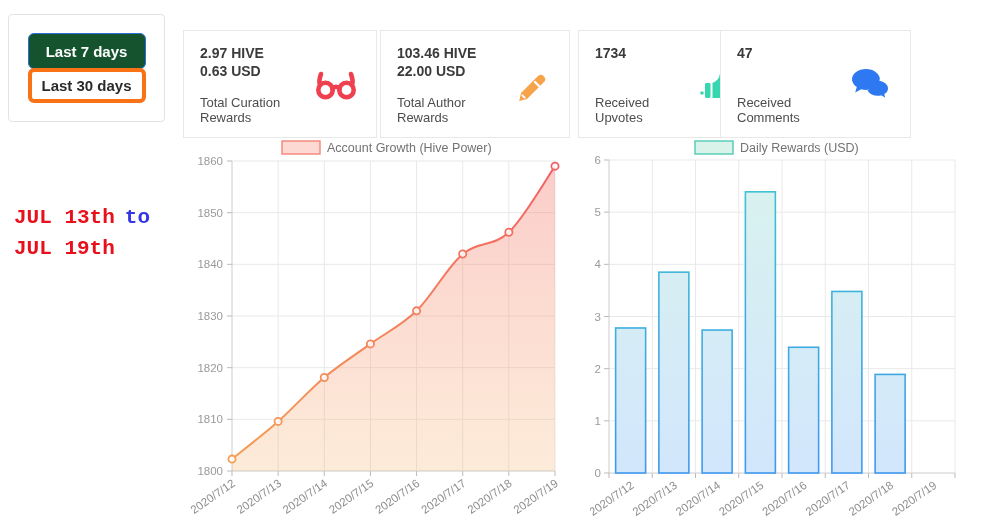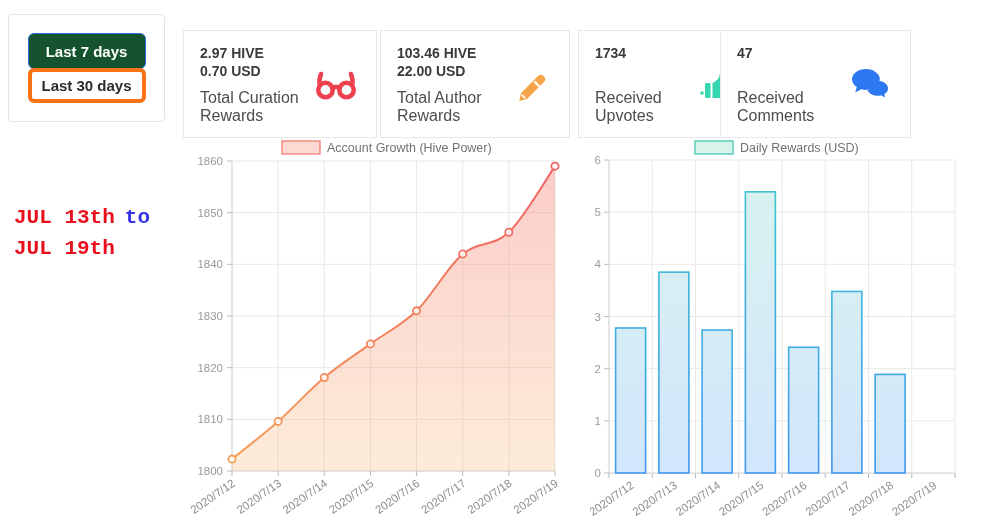--- a/index.html
+++ b/index.html
@@ -25,21 +25,21 @@
 
   
   .card {
     top:30px; height:108px; background:#fff; border:1px solid #e8e8e8;
     border-radius:0; padding:13px 16px 12px 16px;
     display:flex; flex-direction:row; align-items:stretch;
   }
   .card-text { display:flex; flex-direction:column; flex:1 1 auto; }
   .card-num { font-weight:bold; font-size:14px; line-height:18px; color:#3b3b3b; white-space:pre; }
   .card-num2 { min-height:18px; }
-  .card-label { margin-top:auto; font-size:16px; color:#4d4d4d; }
+  .card-label { margin-top:auto; font-size:13px; color:#4d4d4d; }
   .card-icon { flex:0 0 auto; display:flex; align-items:center; padding-right:2px; }
   .icon-glasses { color:#ee404e; }
   .icon-pencil  { color:#f6a44b; }
   .icon-thumb   { color:#35d6b0; }
   .icon-chat    { color:#2e79f1; }
 
   
   .annotation {
     left:14px; top:202px; width:175px;
     font-family:"Liberation Mono", monospace; font-weight:bold;
@@ -55,21 +55,21 @@
 <body>
 
 <div class="abs range-panel">
   <button class="btn btn-primary">Last 7 days</button>
   <button class="btn btn-light">Last 30 days</button>
 </div>
 
 <div class="abs card" style="left:183px; width:194px;">
   <div class="card-text">
     <div class="card-num">2.97 HIVE</div>
-    <div class="card-num card-num2">0.70 USD</div>
+    <div class="card-num card-num2">0.63 USD</div>
     <div class="card-label">Total Curation Rewards</div>
   </div>
   <div class="card-icon icon-glasses">
     <svg width="44" height="32" viewBox="0 0 44 32" fill="none" stroke="currentColor" stroke-width="4.6" stroke-linecap="round">
       <circle cx="11.5" cy="21" r="7.2"></circle>
       <circle cx="32.5" cy="21" r="7.2"></circle>
       <path d="M18.5 20 q3.5 -4.5 7 0"></path>
       <path d="M7 5 q-2 6 -1.5 9"></path>
       <path d="M37 5 q2 6 1.5 9"></path>
     </svg>

